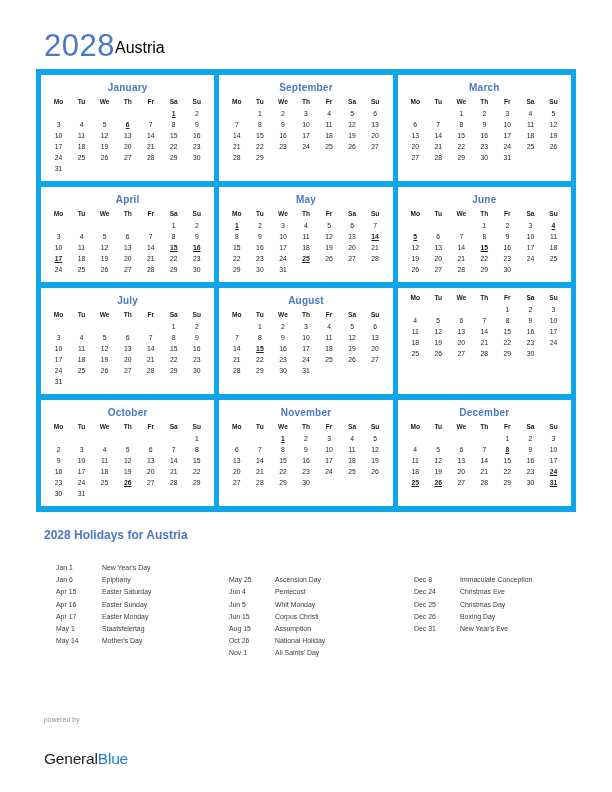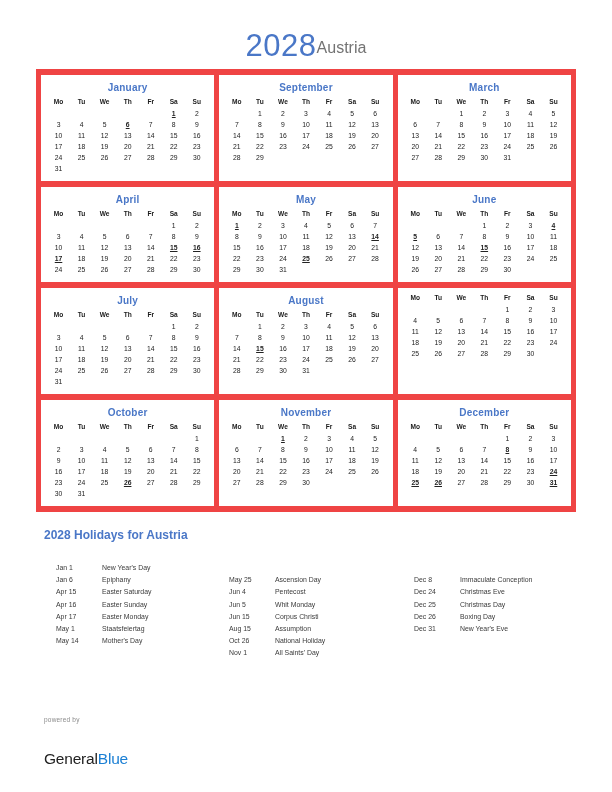--- a/index.html
+++ b/index.html
@@ -14,40 +14,40 @@
     width: 612px;
     height: 792px;
     background: #ffffff;
     padding: 0 36px;
   }
 
   
   .header {
     display: flex;
     align-items: flex-end;
-    justify-content: center;
+    justify-content: flex-start;
     padding: 30px 8px 8px 8px;
   }
   .year-title {
     font-size: 31px;
     color: #4a77c7;
     font-weight: 400;
     letter-spacing: 0.5px;
     line-height: 1;
   }
   .country-title {
     font-size: 16px;
-    color: #737373;
+    color: #000000;
     font-weight: 400;
     padding-bottom: 4px;
   }
 
   
   .calendar-area {
-    background: #ef4444;
+    background: #0ea5e9;
     padding: 6px 5px;
   }
   .months-grid {
     display: grid;
     grid-template-columns: repeat(3, 1fr);
     gap: 6px 5px;
   }
   .month-card {
     background: #ffffff;
     padding: 5px 6px 7px 6px;

